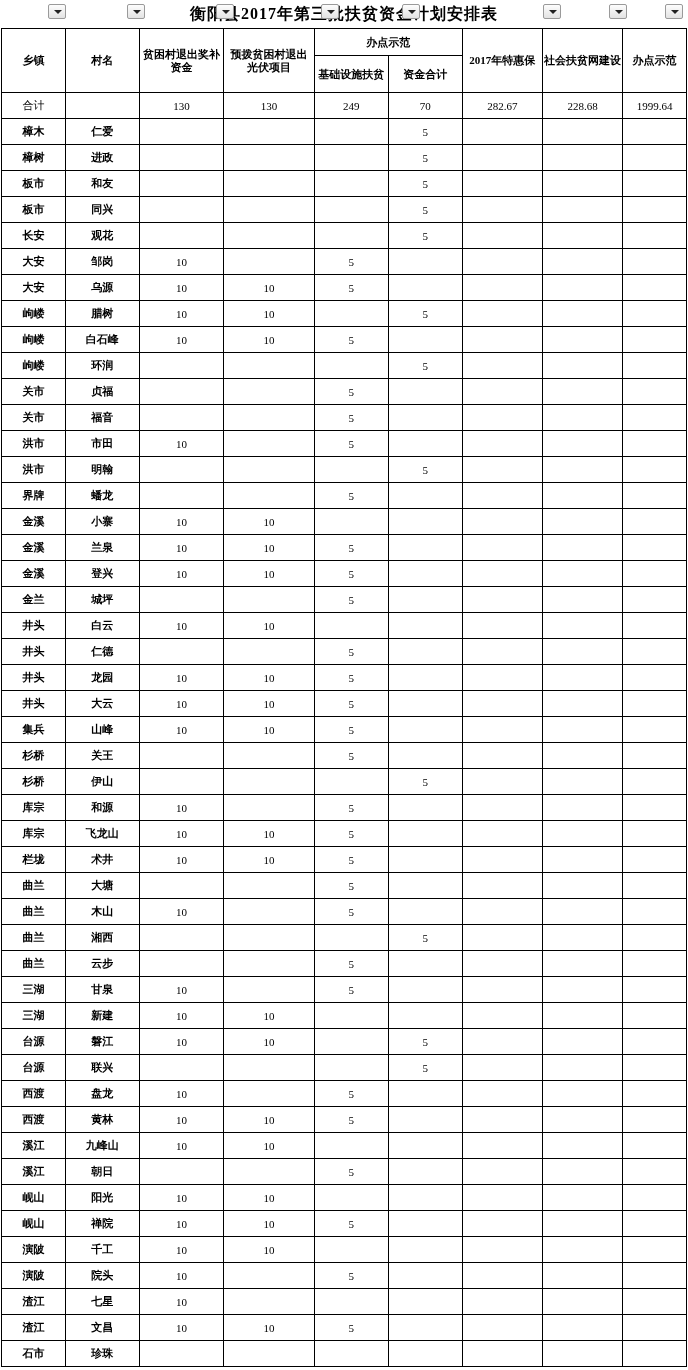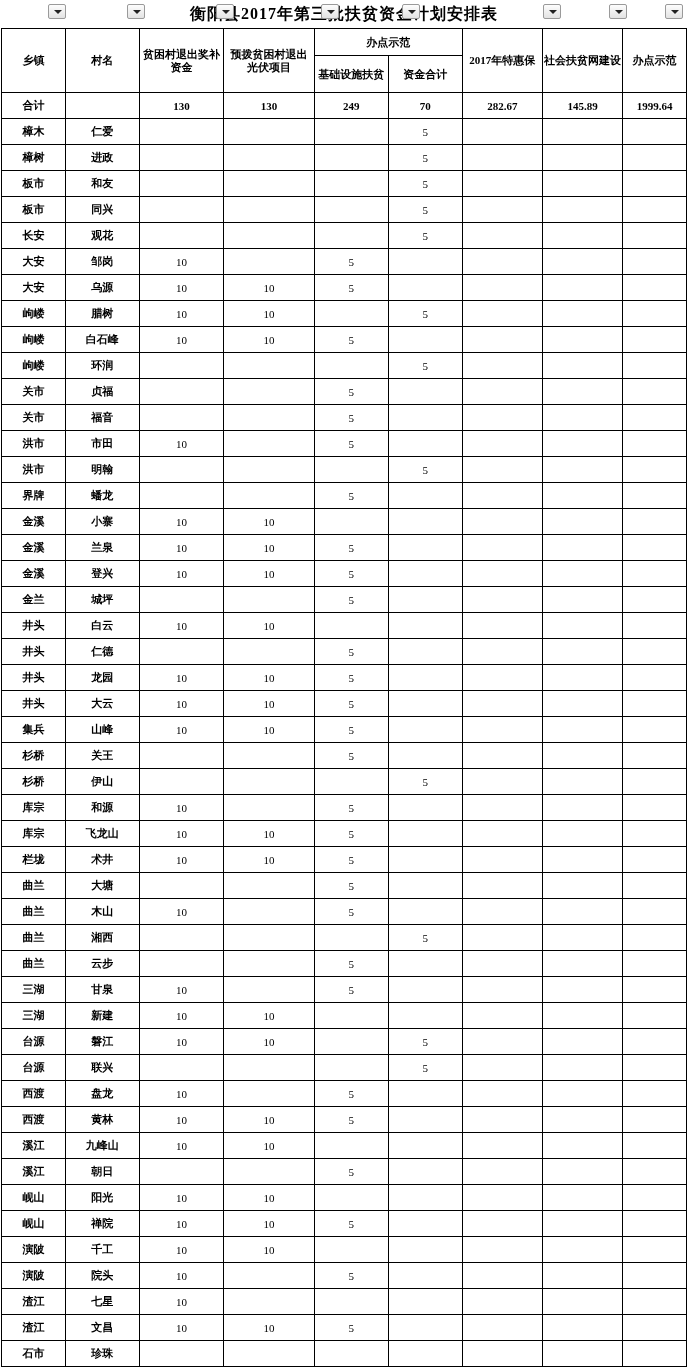--- a/index.html
+++ b/index.html
@@ -91,21 +91,21 @@
     font-weight: bold;
     line-height: 1.15;
   }
   tbody td {
     height: 25px;
   }
   td.name {
     font-weight: bold;
   }
   tr.total td {
-    font-weight: bold;
+    font-weight: normal;
   }
   col.c0 { width: 62px; }
   col.c1 { width: 72px; }
   col.c2 { width: 82px; }
   col.c3 { width: 88px; }
   col.c4 { width: 72px; }
   col.c5 { width: 72px; }
   col.c6 { width: 78px; }
   col.c7 { width: 78px; }
   col.c8 { width: 62px; }
@@ -158,21 +158,21 @@
     </thead>
     <tbody id="tbody">
         <tr class="total">
           <td class="name">合计</td>
           <td class="name"></td>
           <td>130</td>
           <td>130</td>
           <td>249</td>
           <td>70</td>
           <td>282.67</td>
-          <td>145.89</td>
+          <td>228.68</td>
           <td>1999.64</td>
         </tr>
         <tr>
           <td class="name">樟木</td>
           <td class="name">仁爱</td>
           <td></td>
           <td></td>
           <td></td>
           <td>5</td>
           <td></td>

